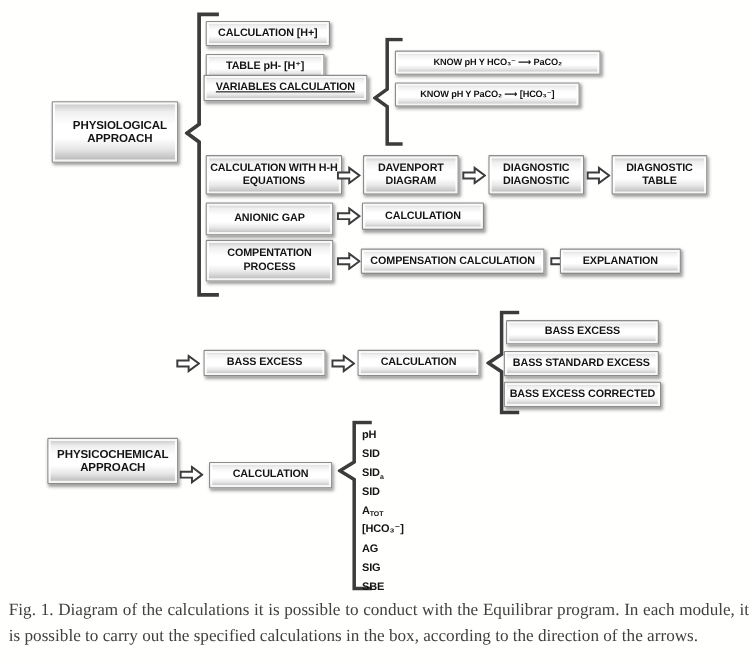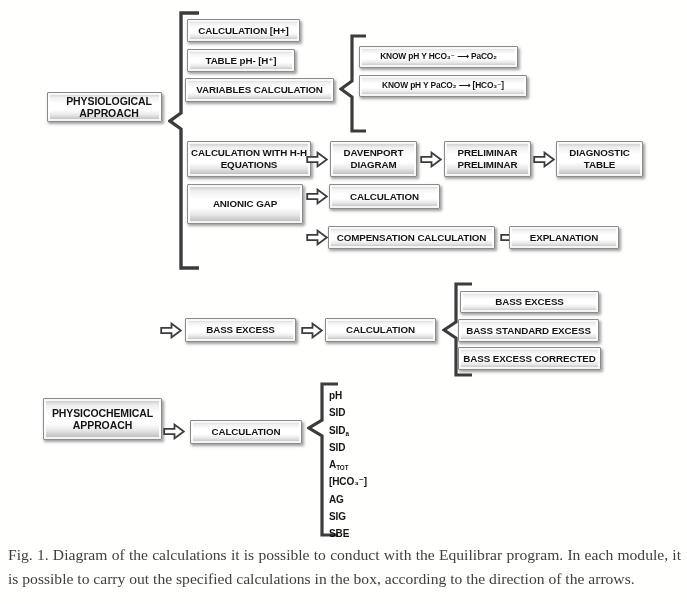--- a/index.html
+++ b/index.html
@@ -30,57 +30,58 @@
     position:absolute; left:8px; top:543px; width:673px;
     font-family:"Liberation Serif","DejaVu Serif",serif;
     font-size:15.6px; line-height:23.6px; text-align:justify; color:#404040;
   }
 </style>
 </head>
 <body>
 
 <div class="canvas">
 
-  <div class="box lg" style="left:47px; top:92px; width:115px; height:30px;padding-left:12px;">PHYSIOLOGICAL APPROACH</div>
+  <div class="box lg" style="left:47px; top:92px; width:115px; height:56px;padding-left:12px;">PHYSIOLOGICAL APPROACH</div>
 
   <svg class="bracket" style="left:168px; top:11px;" width="34" height="260" viewBox="0 0 34 260">
     <path d="M31 2 L13 2 L13 102 L2 110 L13 118 L13 257 L31 257" fill="none" stroke="#3c3c3c" stroke-width="3.4"></path>
   </svg>
 
   <div class="box" style="left:187px; top:19px; width:113px; height:23px;">CALCULATION [H+]</div>
   <div class="box" style="left:187px; top:49px; width:108px; height:23px;">TABLE pH- [H⁺]</div>
-  <div class="box" style="left:185px; top:78px; width:149px; height:24px;">VARIABLES CALCULATION</div>
+  <div class="box" style="left:185px; top:68px; width:149px; height:24px;text-decoration:underline;">VARIABLES CALCULATION</div>
 
   <svg class="bracket" style="left:339px; top:34px;" width="29" height="101" viewBox="0 0 29 101">
     <path d="M27 2 L13 2 L13 47 L2 55 L13 63 L13 97 L27 97" fill="none" stroke="#3c3c3c" stroke-width="3.2"></path>
   </svg>
 
-  <div class="box sm" style="left:359px; top:46px; width:159px; height:22px;">KNOW pH Y HCO₃⁻ ⟶ PaCO₂</div>
+  <div class="box sm" style="left:359px; top:46px; width:187px; height:22px;">KNOW pH Y HCO₃⁻ ⟶ PaCO₂</div>
   <div class="box sm" style="left:359px; top:75px; width:168px; height:22px;">KNOW pH Y PaCO₂ ⟶ [HCO₃⁻]</div>
 
   <div class="box" style="left:187px; top:141px; width:124px; height:36px;">CALCULATION WITH H-H EQUATIONS</div>
   <svg class="arrow" style="left:306px; top:151px;" width="22" height="17" viewBox="0 0 22 17">
     <path d="M1.2 5.8 H11.5 V1.6 L20.8 8.5 L11.5 15.4 V11.2 H1.2 Z" fill="#ffffff" stroke="#3c3c3c" stroke-width="1.8"></path>
   </svg>
   <div class="box" style="left:330px; top:141px; width:87px; height:36px;">DAVENPORT DIAGRAM</div>
   <svg class="arrow" style="left:420px; top:151px;" width="22" height="17" viewBox="0 0 22 17">
     <path d="M1.2 5.8 H11.5 V1.6 L20.8 8.5 L11.5 15.4 V11.2 H1.2 Z" fill="#ffffff" stroke="#3c3c3c" stroke-width="1.8"></path>
   </svg>
-  <div class="box" style="left:444px; top:141px; width:87px; height:36px;">PRELIMINAR PRELIMINAR</div>
+  <div class="box" style="left:444px; top:141px; width:87px; height:36px;">DIAGNOSTIC DIAGNOSTIC</div>
   <svg class="arrow" style="left:533px; top:151px;" width="22" height="17" viewBox="0 0 22 17">
     <path d="M1.2 5.8 H11.5 V1.6 L20.8 8.5 L11.5 15.4 V11.2 H1.2 Z" fill="#ffffff" stroke="#3c3c3c" stroke-width="1.8"></path>
   </svg>
   <div class="box" style="left:556px; top:141px; width:87px; height:36px;">DIAGNOSTIC TABLE</div>
 
-  <div class="box" style="left:187px; top:184px; width:116px; height:40px;">ANIONIC GAP</div>
+  <div class="box" style="left:187px; top:184px; width:116px; height:30px;">ANIONIC GAP</div>
   <svg class="arrow" style="left:306px; top:188px;" width="22" height="17" viewBox="0 0 22 17">
     <path d="M1.2 5.8 H11.5 V1.6 L20.8 8.5 L11.5 15.4 V11.2 H1.2 Z" fill="#ffffff" stroke="#3c3c3c" stroke-width="1.8"></path>
   </svg>
   <div class="box" style="left:329px; top:184px; width:111px; height:25px;">CALCULATION</div>
 
+  <div class="box" style="left:187px; top:218px; width:116px; height:38px;">COMPENTATION PROCESS</div>
   <svg class="arrow" style="left:306px; top:229px;" width="22" height="17" viewBox="0 0 22 17">
     <path d="M1.2 5.8 H11.5 V1.6 L20.8 8.5 L11.5 15.4 V11.2 H1.2 Z" fill="#ffffff" stroke="#3c3c3c" stroke-width="1.8"></path>
   </svg>
   <div class="box" style="left:328px; top:226px; width:167px; height:23px;">COMPENSATION CALCULATION</div>
   <svg class="arrow" style="left:500px; top:229px;" width="22" height="17" viewBox="0 0 22 17">
     <path d="M1.2 5.8 H11.5 V1.6 L20.8 8.5 L11.5 15.4 V11.2 H1.2 Z" fill="#ffffff" stroke="#3c3c3c" stroke-width="1.8"></path>
   </svg>
   <div class="box" style="left:509px; top:226px; width:110px; height:23px;">EXPLANATION</div>
 
   <svg class="arrow" style="left:160px; top:322px;" width="22" height="17" viewBox="0 0 22 17">

